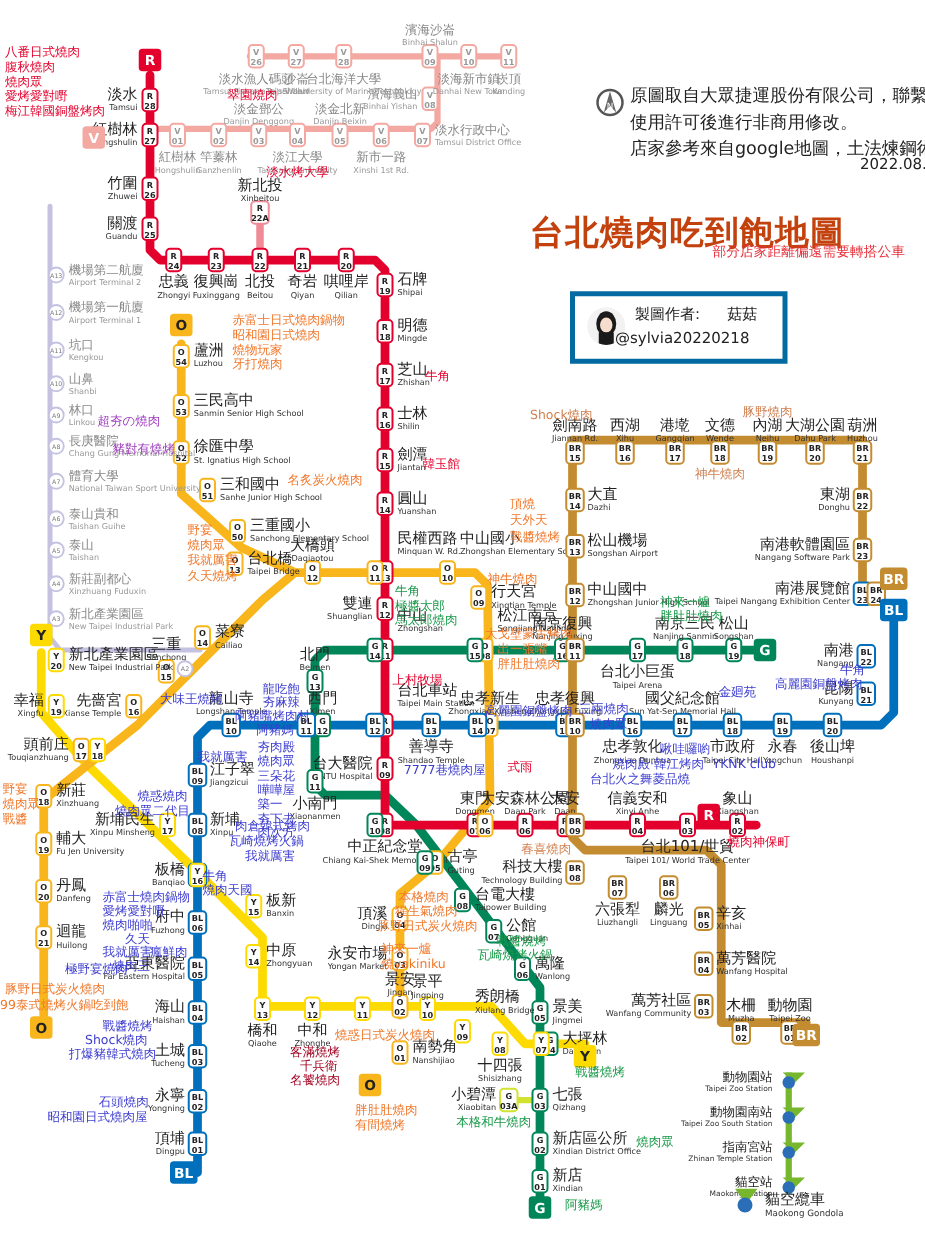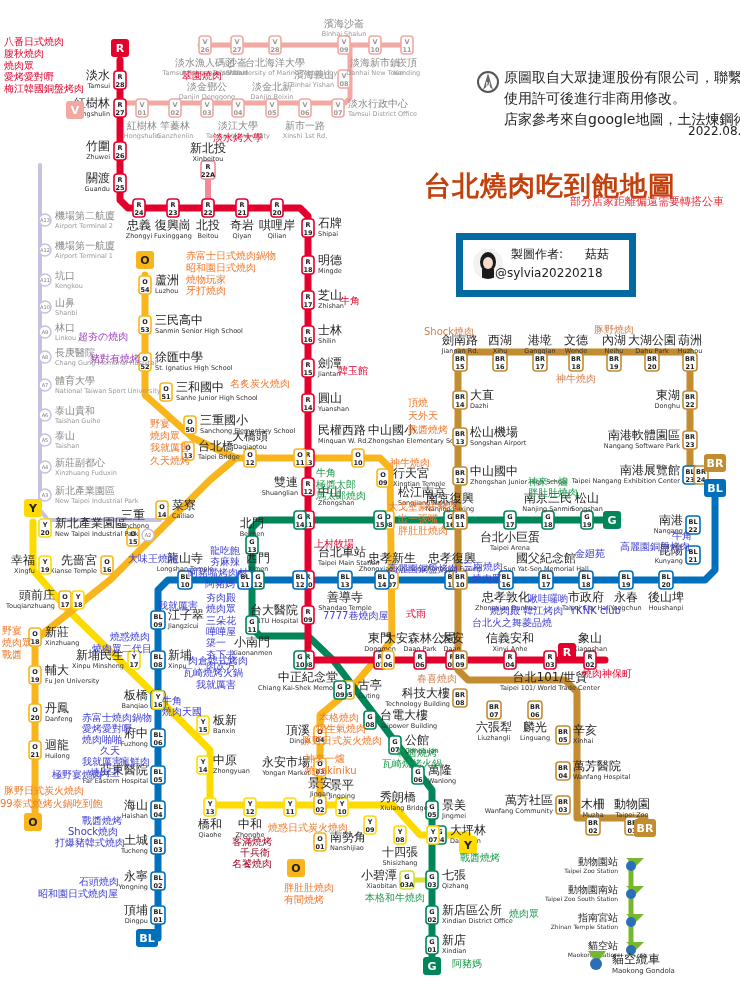--- a/index.html
+++ b/index.html
@@ -3,21 +3,21 @@
 <meta charset="utf-8">
 <style>
   html,body{margin:0;padding:0;background:#fff;}
   body{width:740px;height:991px;position:relative;overflow:hidden;font-family:"DejaVu Sans","Liberation Sans",sans-serif;}
   #map{position:absolute;left:0;top:0;width:740px;height:991px;}
   .abs{position:absolute;white-space:nowrap;}
   .title{font-family:"DejaVu Sans",sans-serif;font-weight:bold;font-size:27px;color:#c2410c;letter-spacing:1px;}
   .subtitle{font-size:11px;color:#e8303c;}
   .credit{font-size:14px;color:#222;line-height:21px;}
   .credit-date{font-size:12px;color:#222;margin-left:28px;}
-  .author-box{border:7px solid #0369a1;background:#fff;}
+  .author-box{border:4px solid #0369a1;background:#fff;}
   .author-line{font-size:12px;color:#222;}
   .avatar{width:30px;height:30px;border-radius:50%;background:#ececec;overflow:hidden;}
 </style>
 </head>
 <body>
 
 <div id="map">
   <svg id="map-svg" width="740" height="991" xmlns="http://www.w3.org/2000/svg">
       <polyline points="40,165 40,510 48,520 160,520" fill="none" stroke="#c5c2e1" stroke-width="4" stroke-linejoin="round" stroke-linecap="round"></polyline>
       <polyline points="200,45 350,45" fill="none" stroke="#f3a8a1" stroke-width="5" stroke-linejoin="round" stroke-linecap="round"></polyline>

